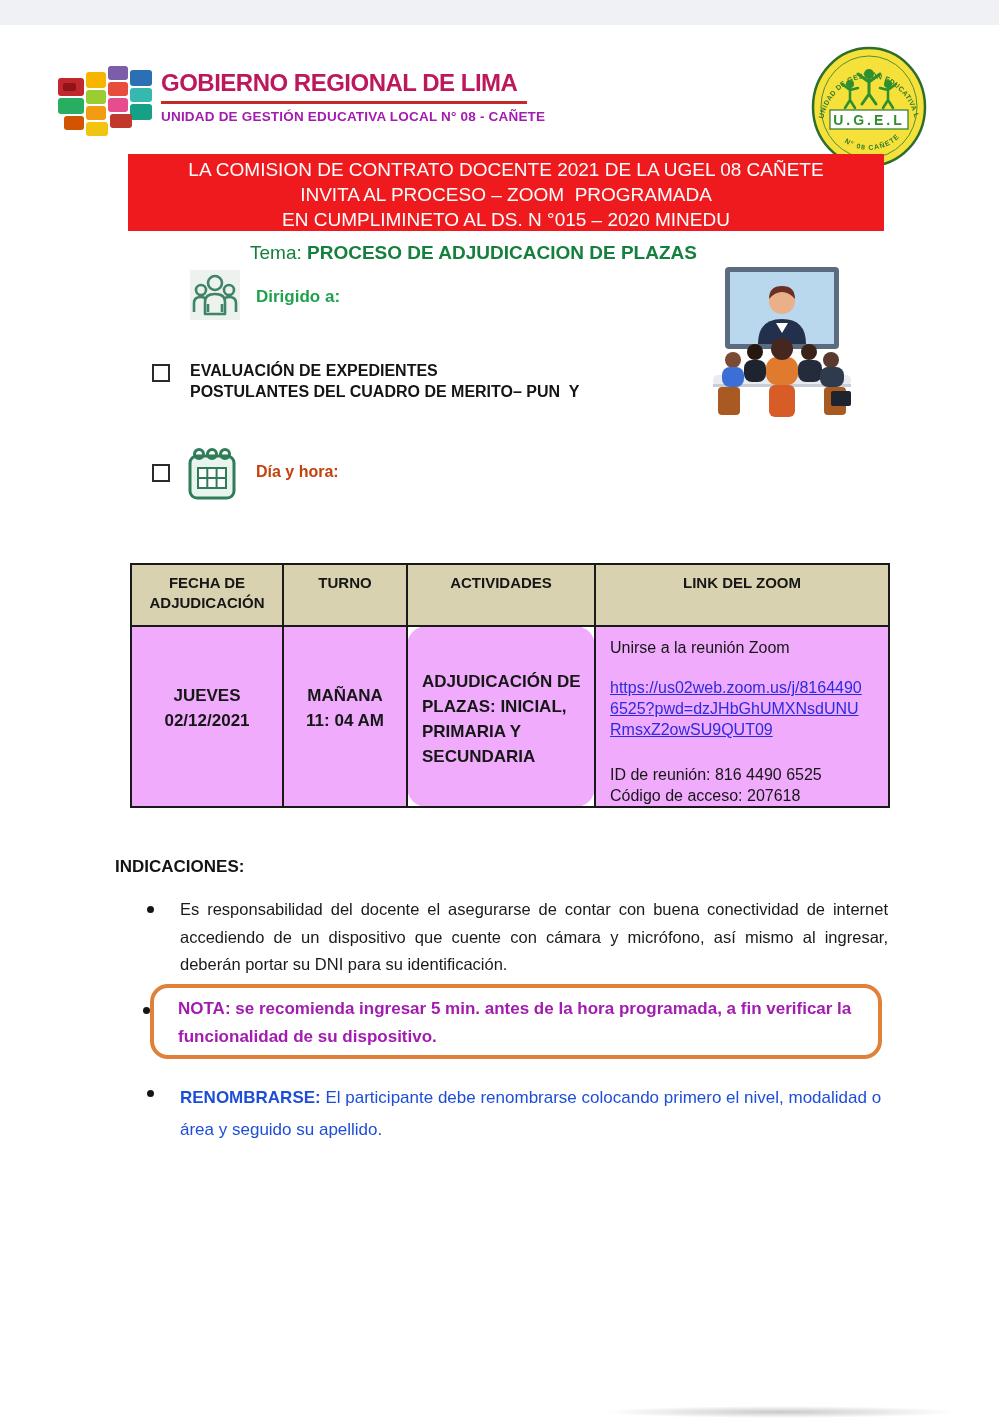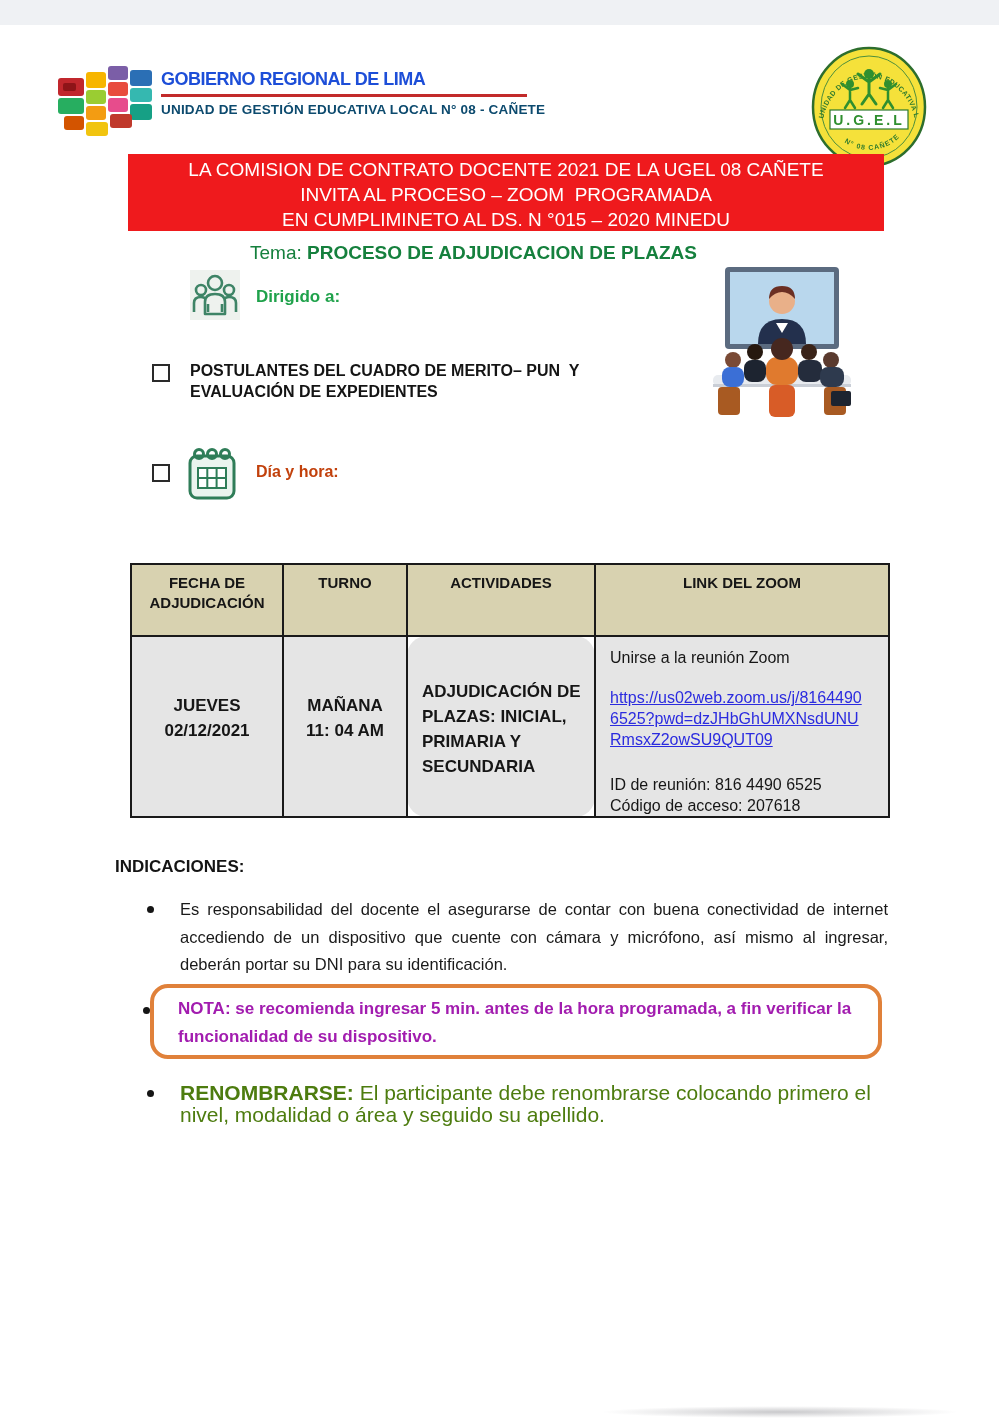--- a/index.html
+++ b/index.html
@@ -2,23 +2,23 @@
 <html><head>
 <meta charset="utf-8">
 <style>
   html,body{margin:0;padding:0;background:#ffffff;font-family:"Liberation Sans",sans-serif;}
   .page{position:relative;width:999px;height:1418px;background:#ffffff;overflow:hidden;}
   .topbar{position:absolute;left:0;top:0;width:999px;height:25px;background:#eff1f4;}
 
   
   .hdr-logo{position:absolute;left:54px;top:60px;width:102px;height:90px;}
   .hdr-text{position:absolute;left:161px;top:69px;width:430px;}
-  .org-name{font-size:18px;font-weight:bold;color:#1d4ed8;letter-spacing:-0.5px;white-space:nowrap;}
+  .org-name{font-size:24px;font-weight:bold;color:#be185d;letter-spacing:-0.5px;white-space:nowrap;}
   .org-rule{width:366px;height:3px;background:#c22a2a;margin:4px 0 5px 0;}
-  .org-sub{font-size:13.5px;font-weight:bold;color:#0c4a6e;white-space:nowrap;letter-spacing:0.2px;}
+  .org-sub{font-size:13.5px;font-weight:bold;color:#a21caf;white-space:nowrap;letter-spacing:0.2px;}
   .badge{position:absolute;left:810px;top:44px;width:118px;height:126px;}
 
   
   .banner{position:absolute;left:128px;top:154px;width:756px;height:77px;background:#ef1a1d;
           color:#ffffff;font-weight:normal;font-size:19px;text-align:center;line-height:25px;
           padding-top:3px;box-sizing:border-box;}
   .banner .bline{white-space:pre;}
 
   
   .tema{position:absolute;left:250px;top:242px;font-size:19px;color:#15803d;white-space:nowrap;}
@@ -37,43 +37,43 @@
   .chk2{left:152px;top:464px;}
   .postulantes{position:absolute;left:190px;top:360px;font-size:16px;font-weight:bold;color:#141414;line-height:21px;}
   .postulantes div{white-space:pre;}
   .cal-icon{position:absolute;left:186px;top:446px;width:52px;height:56px;}
   .diahora{position:absolute;left:256px;top:463px;font-size:16px;font-weight:bold;color:#c2410c;}
 
   
   .sched{position:absolute;left:130px;top:563px;border-collapse:collapse;}
   .sched th,.sched td{border:2px solid #1a1a1a;box-sizing:border-box;}
   .sched th{background:#d8d2b0;font-size:15px;font-weight:bold;color:#161616;
-            height:72px;vertical-align:top;padding-top:8px;text-align:center;line-height:20px;margin-left:16px;}
-  .sched td{background:#e5e5e5;height:175px;vertical-align:top;color:#161616;}
+            height:62px;vertical-align:top;padding-top:8px;text-align:center;line-height:20px;margin-left:16px;}
+  .sched td{background:#f0abfc;height:175px;vertical-align:top;color:#161616;}
   .c-fecha{width:152px;} .c-turno{width:124px;} .c-activ{width:188px;} .c-link{width:294px;}
   .td-center{font-size:17px;font-weight:bold;text-align:center;padding-top:56px;line-height:25px;}
   .td-activ{font-size:17px;font-weight:bold;padding:42px 12px 0 14px;line-height:25px;border-radius:20px;}
   .td-link{font-size:16px;padding:10px 12px 0 14px;line-height:21px;}
   .zoom-link{display:block;color:#2b2bdf;text-decoration:underline;word-break:break-all;
              width:260px;margin-top:19px;line-height:21px;}
   .meet-id{margin-top:24px;}
 
   
   .indic-h{position:absolute;left:115px;top:857px;font-size:17px;font-weight:bold;color:#141414;}
   .dot{position:absolute;width:7px;height:7px;border-radius:50%;background:#151515;}
   .dot1{left:147px;top:906px;}
   .dot2{left:143px;top:1007px;}
   .dot3{left:147px;top:1090px;}
   .b1-text{position:absolute;left:180px;top:896px;width:708px;font-size:16.5px;line-height:27.5px;
            text-align:justify;color:#1a1a1a;}
   .nota-box{position:absolute;left:150px;top:984px;width:732px;height:75px;border:4px solid #e0813a;
             border-radius:18px;box-sizing:border-box;background:transparent;}
   .nota-text{position:absolute;left:178px;top:995px;width:692px;font-size:17px;font-weight:bold;
              line-height:28px;color:#a21caf;}
-  .b3-text{position:absolute;left:180px;top:1082px;width:708px;font-size:21px;line-height:22px;color:#4d7c0f;}
+  .b3-text{position:absolute;left:180px;top:1082px;width:708px;font-size:17px;line-height:32px;color:#1d4ed8;}
   .b3-text .lbl{font-weight:bold;}
 
   .page-shadow{position:absolute;left:600px;bottom:0;width:360px;height:12px;
                background:radial-gradient(ellipse at center,rgba(40,40,50,0.25),rgba(0,0,0,0) 70%);}
 </style>
 </head>
 <body>
 
 <div class="page">
   <div class="topbar"></div>
@@ -182,22 +182,22 @@
       <rect x="95" y="99" width="24" height="22" rx="8" fill="#242c3c"></rect>
       <circle cx="128" cy="99" r="8" fill="#5a3a2e"></circle>
       <rect x="117" y="106" width="24" height="20" rx="8" fill="#2e3a4e"></rect>
       <rect x="121" y="126" width="22" height="28" rx="4" fill="#a85a22"></rect>
       <rect x="128" y="130" width="20" height="15" rx="2" fill="#1d2430"></rect>
     </svg>
   </span>
 
   <span class="chk chk1"></span>
   <div class="postulantes">
+    <div>EVALUACIÓN DE EXPEDIENTES</div>
     <div>POSTULANTES DEL CUADRO DE MERITO– PUN  Y</div>
-    <div>EVALUACIÓN DE EXPEDIENTES</div>
   </div>
 
   <span class="chk chk2"></span>
   <span class="cal-icon">
     <svg width="52" height="56" viewBox="0 0 52 56">
       <rect x="4" y="10" width="44" height="42" rx="7" fill="#eaf4ee" stroke="#2f7d58" stroke-width="3"></rect>
       <circle cx="13" cy="8" r="4.5" fill="none" stroke="#2f7d58" stroke-width="3"></circle>
       <circle cx="26" cy="8" r="4.5" fill="none" stroke="#2f7d58" stroke-width="3"></circle>
       <circle cx="39" cy="8" r="4.5" fill="none" stroke="#2f7d58" stroke-width="3"></circle>
       <rect x="12" y="22" width="28" height="20" fill="#ffffff" stroke="#2f7d58" stroke-width="2"></rect>

